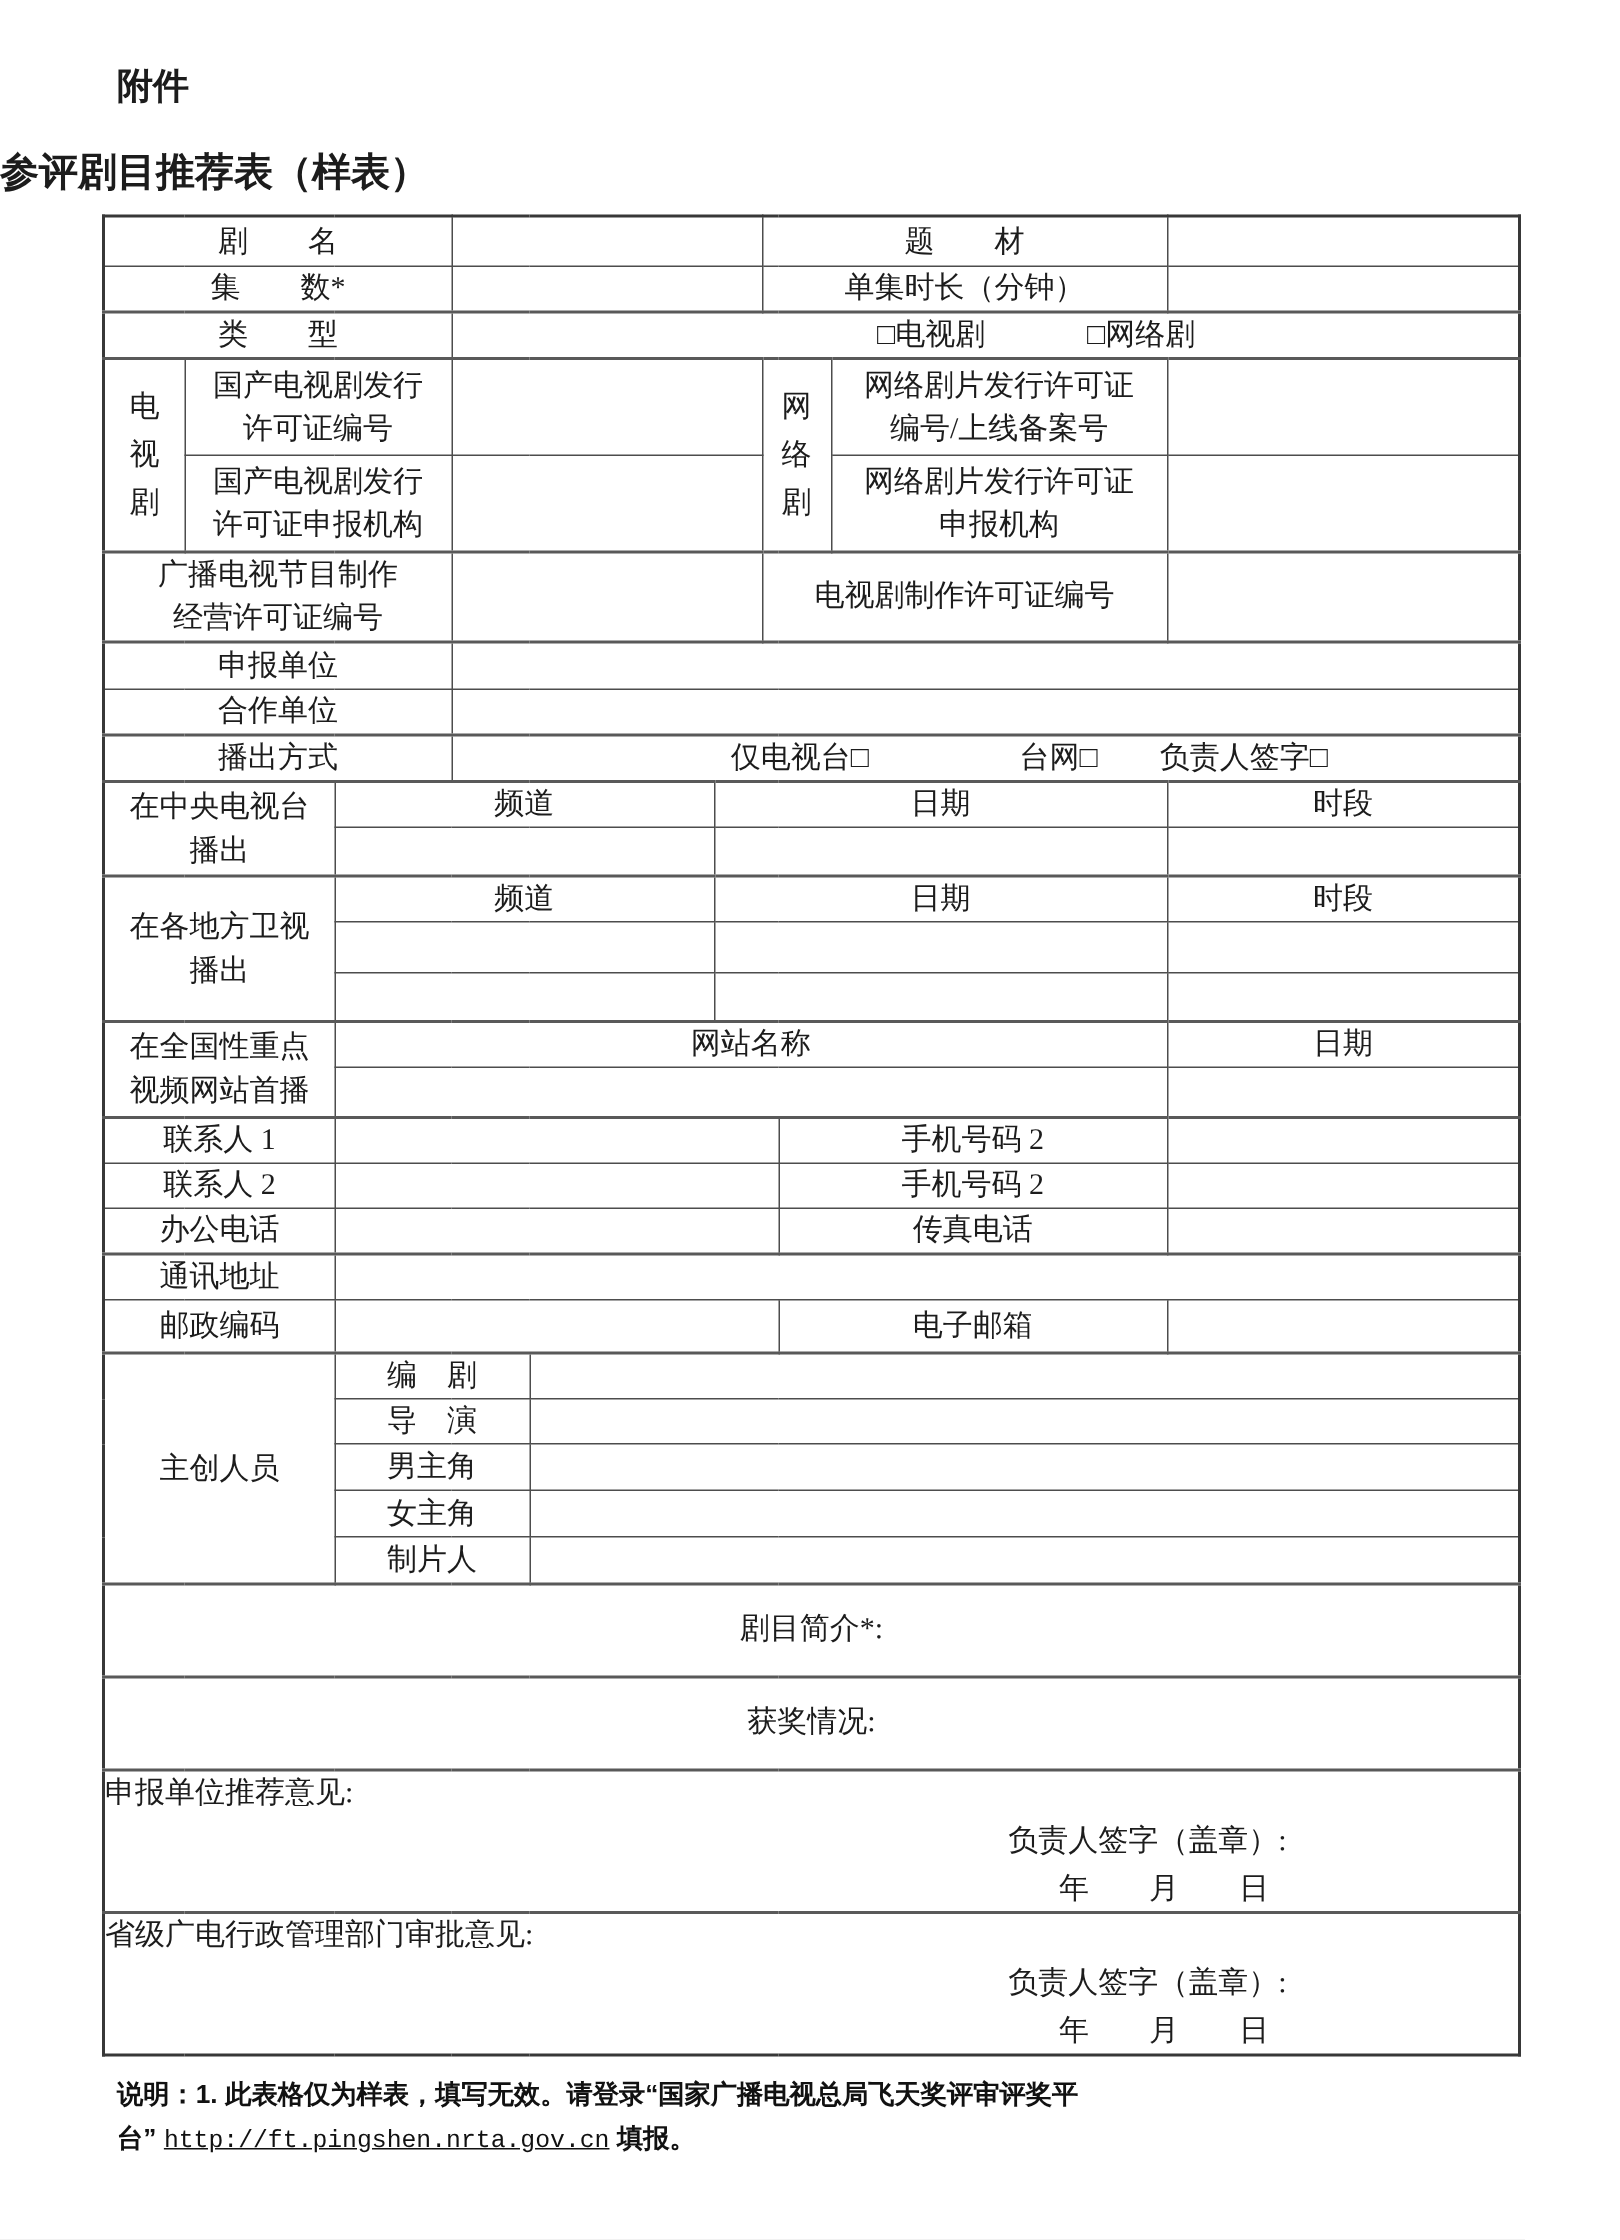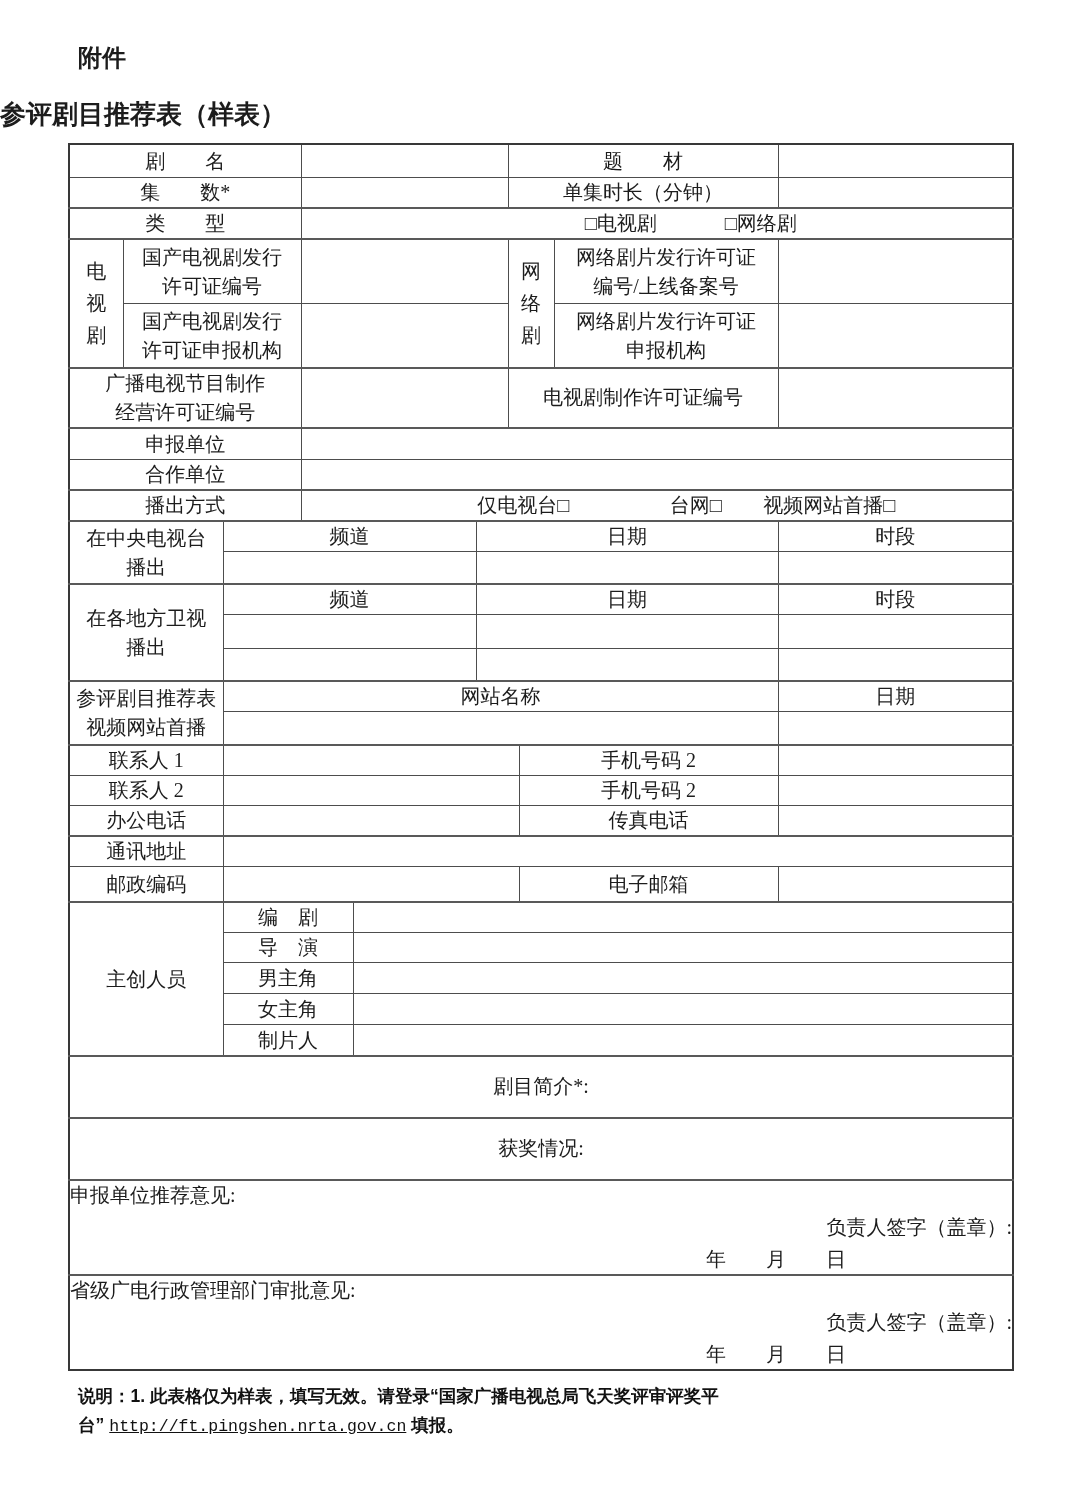--- a/index.html
+++ b/index.html
@@ -56,21 +56,21 @@
   tr.ts td { border-top-width:2px; border-top-color:#595959; }
   td.left { text-align:left; padding-left:9px; padding-right:4px;margin-left:12px; }
   td.pre { white-space:pre-line; }
   td.top { vertical-align:top; text-align:left; padding:7px 10px; }
   .vtext { display:inline-block; width:22px; word-break:break-all; line-height:1.6; }
   .cbx-cell { text-align:left; padding-left:10px; }
   .cbx-first { display:inline-block; width:208px; }
   .bm-first { display:inline-block; width:210px; }
   .bm-second { display:inline-block; width:135px; }
   .sig-label { text-align:left; }
-  .sig-line { text-align:right; padding-left:448px; margin-top:3px; }
+  .sig-line { text-align:center; padding-left:448px; margin-top:3px; }
   .date-line { text-align:left; padding-left:636px; margin-top:3px; }
   .notes {
     margin:11px 0 0 78px;
     width:940px;
     font-family:"Liberation Sans","DejaVu Sans",sans-serif;
     font-weight:bold;
     font-size:17.5px;
     color:#111111;
   }
   .notes .nline { margin-bottom:11px; line-height:1.65; }
@@ -160,21 +160,21 @@
       <td colspan="7"></td>
     </tr>
     <tr style="height:28px">
       <td colspan="3">合作单位</td>
       <td colspan="7"></td>
     </tr>
 
     <tr class="ts" style="height:30px">
       <td colspan="3">播出方式</td>
       <td colspan="7" class="cbx-cell">
-        <span class="bm-first">仅电视台□</span><span class="bm-second">台网□</span><span>视频网站首播□</span>
+        <span class="bm-first">仅电视台□</span><span class="bm-second">台网□</span><span>负责人签字□</span>
       </td>
     </tr>
 
     <tr class="ts" style="height:30px">
       <td rowspan="2" colspan="2" class="pre">在中央电视台
 播出</td>
       <td colspan="3">频道</td>
       <td colspan="4">日期</td>
       <td>时段</td>
     </tr>
@@ -196,21 +196,21 @@
       <td colspan="4"></td>
       <td></td>
     </tr>
     <tr style="height:33px">
       <td colspan="3"></td>
       <td colspan="4"></td>
       <td></td>
     </tr>
 
     <tr class="ts" style="height:30px">
-      <td rowspan="2" colspan="2" class="pre">参评剧目推荐表
+      <td rowspan="2" colspan="2" class="pre">在全国性重点
 视频网站首播</td>
       <td colspan="7">网站名称</td>
       <td>日期</td>
     </tr>
     <tr style="height:33px">
       <td colspan="7"></td>
       <td></td>
     </tr>
 
     <tr class="ts" style="height:29px">

